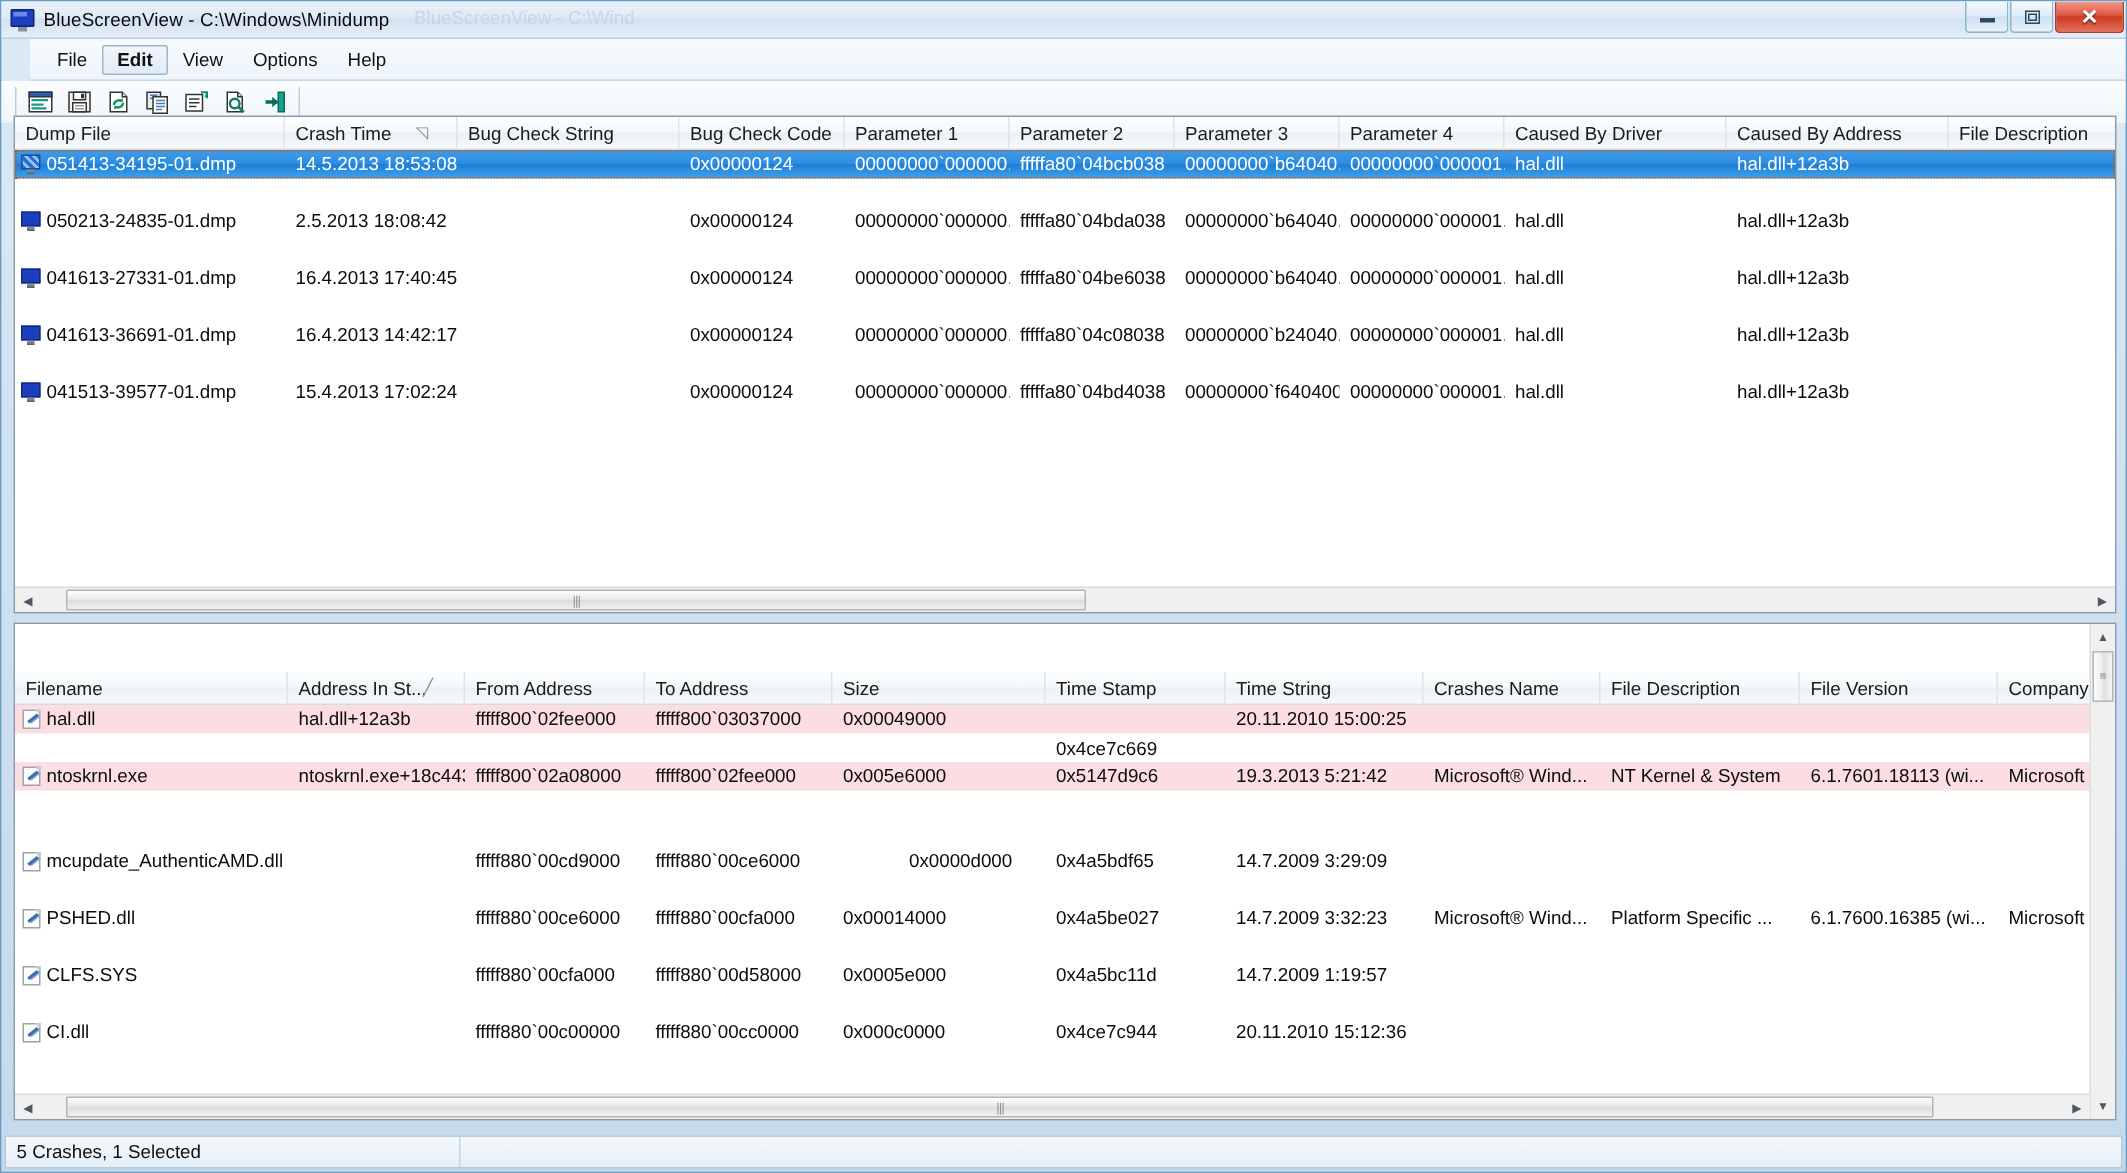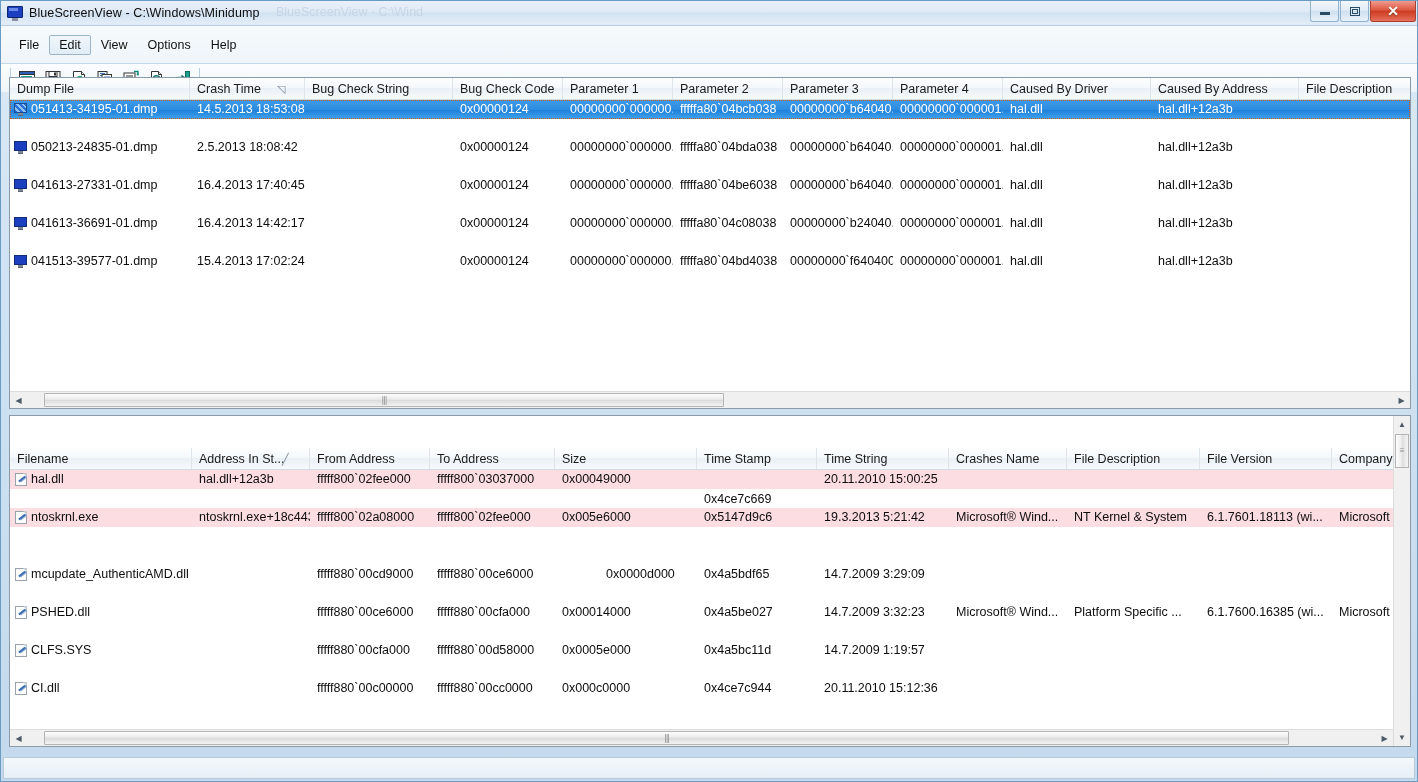--- a/index.html
+++ b/index.html
@@ -91,39 +91,41 @@
     border-color: #a93f2c;
   }
   .close-g {
     color: #fff; font-size: 14px; font-weight: bold;
     font-family: "Liberation Sans", sans-serif;
     line-height: 1; text-shadow: 0 1px 1px rgba(0,0,0,.45);
   }
 
   
   .menubar {
-    height: 38px;
+    height: 28px;
     display: flex;
     align-items: center;
     padding-left: 8px;
     background: linear-gradient(to bottom, #f6fafd, #eef5fa);
     border-bottom: 1px solid #c3d8e8;
+    margin-left: 19px;
   }
   .menu-item {
     padding: 2px 9px;
     font-size: 12.5px;
     color: #111;
     white-space: nowrap;
     border: 1px solid transparent;
     line-height: 14px;
   }
   .menu-item.pressed {
     border: 1px solid #9ab6cd;
     background: linear-gradient(to bottom, #f0f6fb, #e1ecf6);
     border-radius: 2px;
+    font-weight: bold;
   }
 
   
   .toolbar {
     height: 28px;
     display: flex;
     align-items: center;
     padding-left: 8px;
     gap: 4px;
     background: linear-gradient(to bottom, #fbfdfe, #eef5fa);
@@ -659,16 +661,17 @@
           <div class="hs-thumb" id="drv-hthumb" style="left: 17px; width: 1245px;">
             <span class="grip">|||</span>
           </div>
         </div>
         <div class="hs-arrow">▶</div>
       </div>
     </div>
   </div>
 
   <div class="statusbar">
+    <div class="sb-cell c1">5 Crashes, 1 Selected</div>
     <div class="sb-cell c3"></div>
   </div>
 
 </div>
 
 </body></html>

